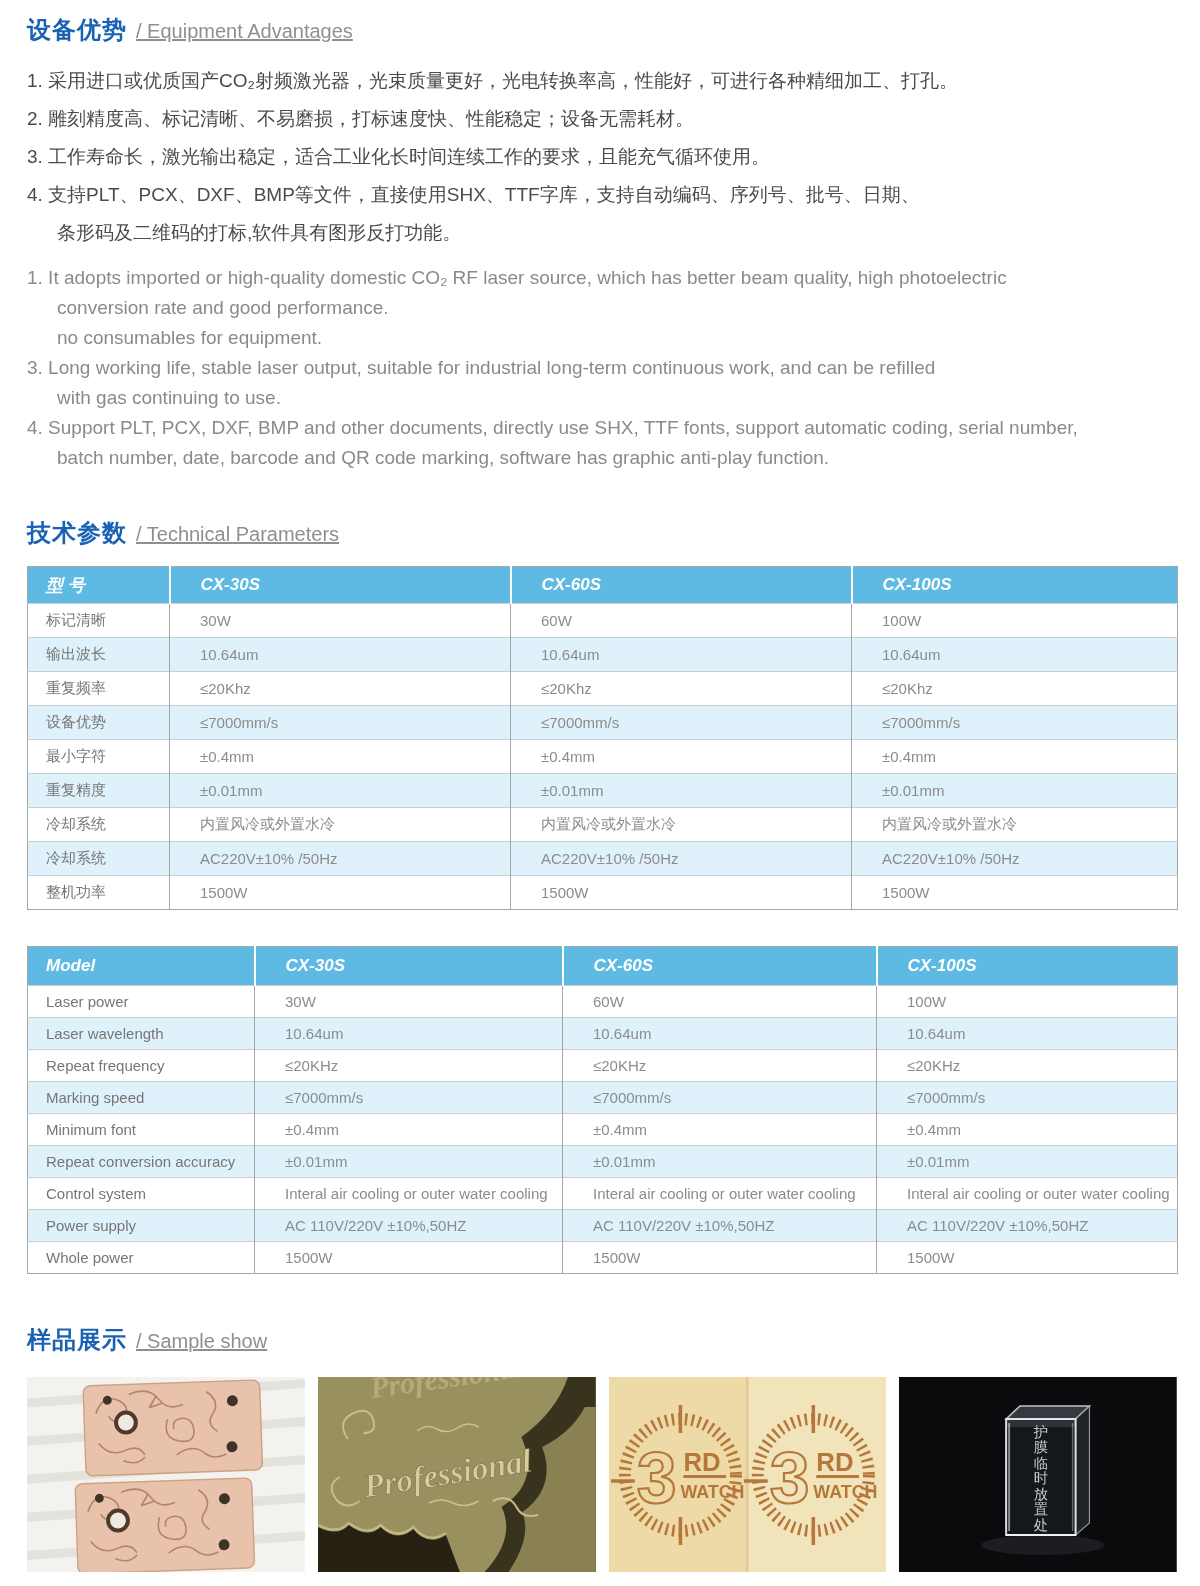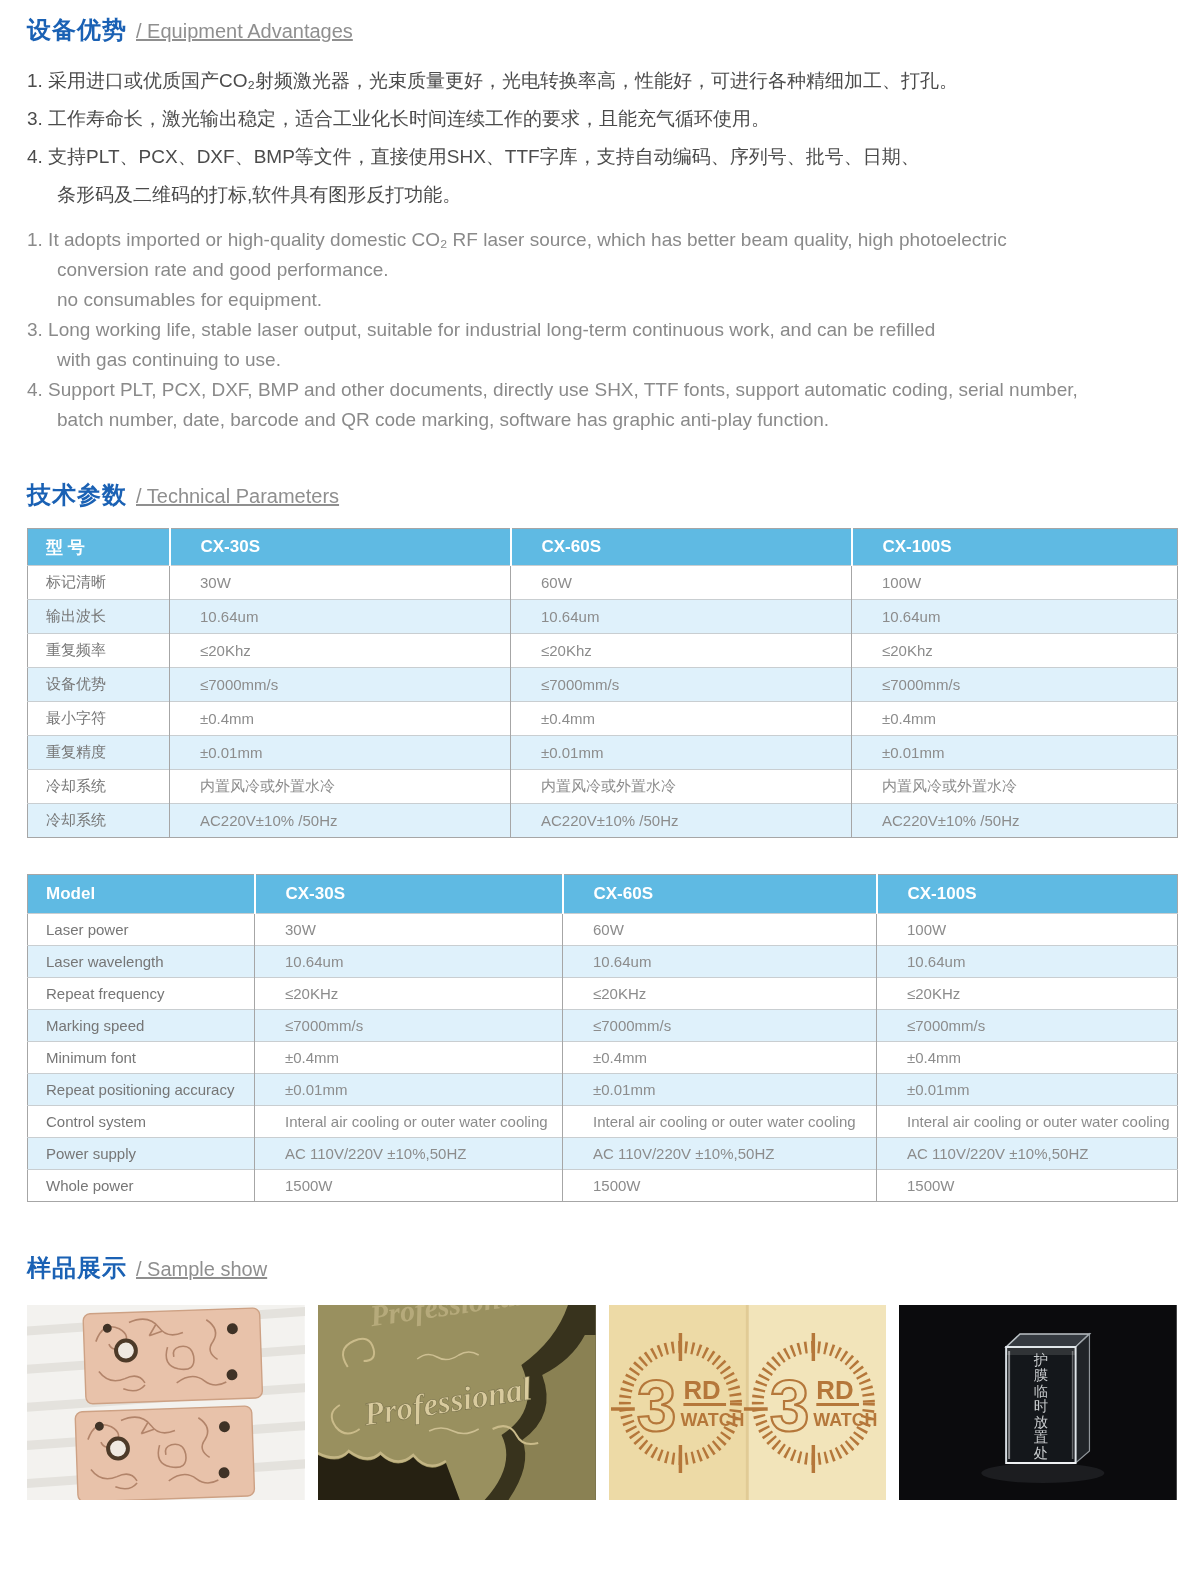--- a/index.html
+++ b/index.html
@@ -18,21 +18,21 @@
   .cn-list .line{line-height:38px;white-space:nowrap;}
   .en-list{margin-top:11px;color:#8a8a8a;font-size:19px;}
   .en-list .line{line-height:30px;white-space:nowrap;}
   .list .cont{padding-left:30px;}
 
   
   .sec-params{margin-top:44px;}
   table.spec{border-collapse:collapse;table-layout:fixed;width:1150px;
              border:1px solid #a6a6a6;}
   table.spec th{background:var(--table-header-bg,#5fbae3);color:#ffffff;
-                font-size:17px;font-weight:bold;text-align:left;padding:0 0 0 30px;}
+                font-size:17px;font-weight:bold;text-align:left;padding:0 0 0 30px;font-style:italic;}
   table.spec th:first-child{padding-left:18px;}
   table.spec th + th{border-left:2px solid #ffffff;}
   table.spec td{font-size:15px;color:var(--table-text,#8c8c8c);text-align:left;
                 padding:0 0 0 30px;border-top:1px solid #c9ced1;}
   table.spec td + td{border-left:1px solid #a6a6a6;}
   table.spec td.lbl{color:#767676;padding-left:18px;}
   table.spec tr.alt td{background:var(--table-row-alt,#dff1fb);}
   .t-cn-table{margin-top:17px;}
   .t-cn-table th{height:36px;}
   .t-cn-table td{height:33px;}
@@ -58,20 +58,23 @@
   <section>
     <h2 class="sec-title">
       <span class="t-cn">设备优势</span>
       <span class="t-en">/ Equipment Advantages</span>
     </h2>
     <div class="list cn-list">
         <div class="li">
           <div class="line">1. 采用进口或优质国产CO₂射频激光器，光束质量更好，光电转换率高，性能好，可进行各种精细加工、打孔。</div>
         </div>
         <div class="li">
+          <div class="line">2. 雕刻精度高、标记清晰、不易磨损，打标速度快、性能稳定；设备无需耗材。</div>
+        </div>
+        <div class="li">
           <div class="line">3. 工作寿命长，激光输出稳定，适合工业化长时间连续工作的要求，且能充气循环使用。</div>
         </div>
         <div class="li">
           <div class="line">4. 支持PLT、PCX、DXF、BMP等文件，直接使用SHX、TTF字库，支持自动编码、序列号、批号、日期、</div>
           <div class="line cont">条形码及二维码的打标,软件具有图形反打功能。</div>
         </div>
       </div>
     <div class="list en-list">
         <div class="li">
           <div class="line">1. It adopts imported or high-quality domestic CO₂ RF laser source, which has better beam quality, high photoelectric</div>
@@ -153,20 +156,26 @@
             <td>内置风冷或外置水冷</td>
             <td>内置风冷或外置水冷</td>
             <td>内置风冷或外置水冷</td>
           </tr>
           <tr class="alt">
             <td class="lbl">冷却系统</td>
             <td>AC220V±10% /50Hz</td>
             <td>AC220V±10% /50Hz</td>
             <td>AC220V±10% /50Hz</td>
           </tr>
+          <tr>
+            <td class="lbl">整机功率</td>
+            <td>1500W</td>
+            <td>1500W</td>
+            <td>1500W</td>
+          </tr>
         </tbody>
       </table>
     <table class="spec t-en-table">
         <colgroup>
           <col class="c0">
           <col class="c1">
           <col class="c2">
           <col class="c3">
         </colgroup>
         <thead>
@@ -202,21 +211,21 @@
             <td>≤7000mm/s</td>
             <td>≤7000mm/s</td>
           </tr>
           <tr>
             <td class="lbl">Minimum font</td>
             <td>±0.4mm</td>
             <td>±0.4mm</td>
             <td>±0.4mm</td>
           </tr>
           <tr class="alt">
-            <td class="lbl">Repeat positioning accuracy</td>
+            <td class="lbl">Repeat conversion accuracy</td>
             <td>±0.01mm</td>
             <td>±0.01mm</td>
             <td>±0.01mm</td>
           </tr>
           <tr>
             <td class="lbl">Control system</td>
             <td>Interal air cooling or outer water cooling</td>
             <td>Interal air cooling or outer water cooling</td>
             <td>Interal air cooling or outer water cooling</td>
           </tr>

